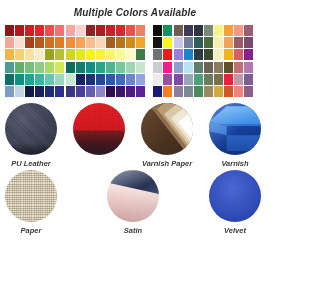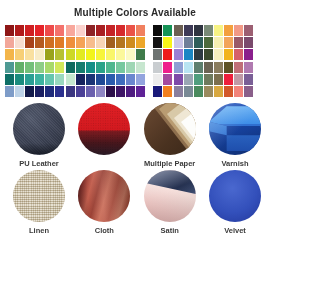--- a/index.html
+++ b/index.html
@@ -11,20 +11,21 @@
     height: 300px;
     background: #ffffff;
     font-family: "Liberation Sans", sans-serif;
     overflow: hidden;
   }
   .page {
     width: 270px;
     height: 300px;
     position: relative;
     background: #ffffff;
+    font-style: italic;
   }
 
   
   .section-title {
     text-align: center;
     font-size: 10px;
     font-weight: bold;
     color: #2b2b2b;
     letter-spacing: 0.15px;
   }
@@ -49,21 +50,21 @@
   .group-gap { width: 7px; flex: none; }
   .swatch {
     width: 9px;
     height: 11px;
     margin-right: 1.1px;
     flex: none;
   }
 
   
   .materials-area {
-    padding: 5px 4px 0 8px;
+    padding: 5px 4px 0 0;
   }
   .mat-row {
     display: flex;
     flex-direction: row;
     justify-content: space-between;
     margin-bottom: 2px;
   }
   .mat-cell {
     width: 62px;
     display: flex;
@@ -399,40 +400,36 @@
           <div class="mat-circle m-leatherette"></div>
         </div>
         <div class="mat-cell">
           <div class="mat-circle m-printing">
             <div class="sheet s1"></div>
             <div class="sheet s2"></div>
             <div class="sheet s3"></div>
             <div class="sheet s4"></div>
             <div class="sheet s5"></div>
           </div>
-          <div class="mat-label">Multiple Paper</div>
+          <div class="mat-label">Varnish Paper</div>
         </div>
         <div class="mat-cell">
           <div class="mat-circle m-varnish">
             <div class="f1"></div>
             <div class="f2"></div>
             <div class="f3"></div>
             <div class="f4"></div>
           </div>
           <div class="mat-label">Varnish</div>
         </div>
       </div>
       <div class="mat-row">
         <div class="mat-cell">
           <div class="mat-circle m-linen"></div>
-          <div class="mat-label">Linen</div>
-        </div>
-        <div class="mat-cell">
-          <div class="mat-circle m-cloth"></div>
-          <div class="mat-label">Cloth</div>
+          <div class="mat-label">Paper</div>
         </div>
         <div class="mat-cell">
           <div class="mat-circle m-satin">
             <div class="band"></div>
             <div class="sheen"></div>
           </div>
           <div class="mat-label">Satin</div>
         </div>
         <div class="mat-cell">
           <div class="mat-circle m-velvet"></div>

